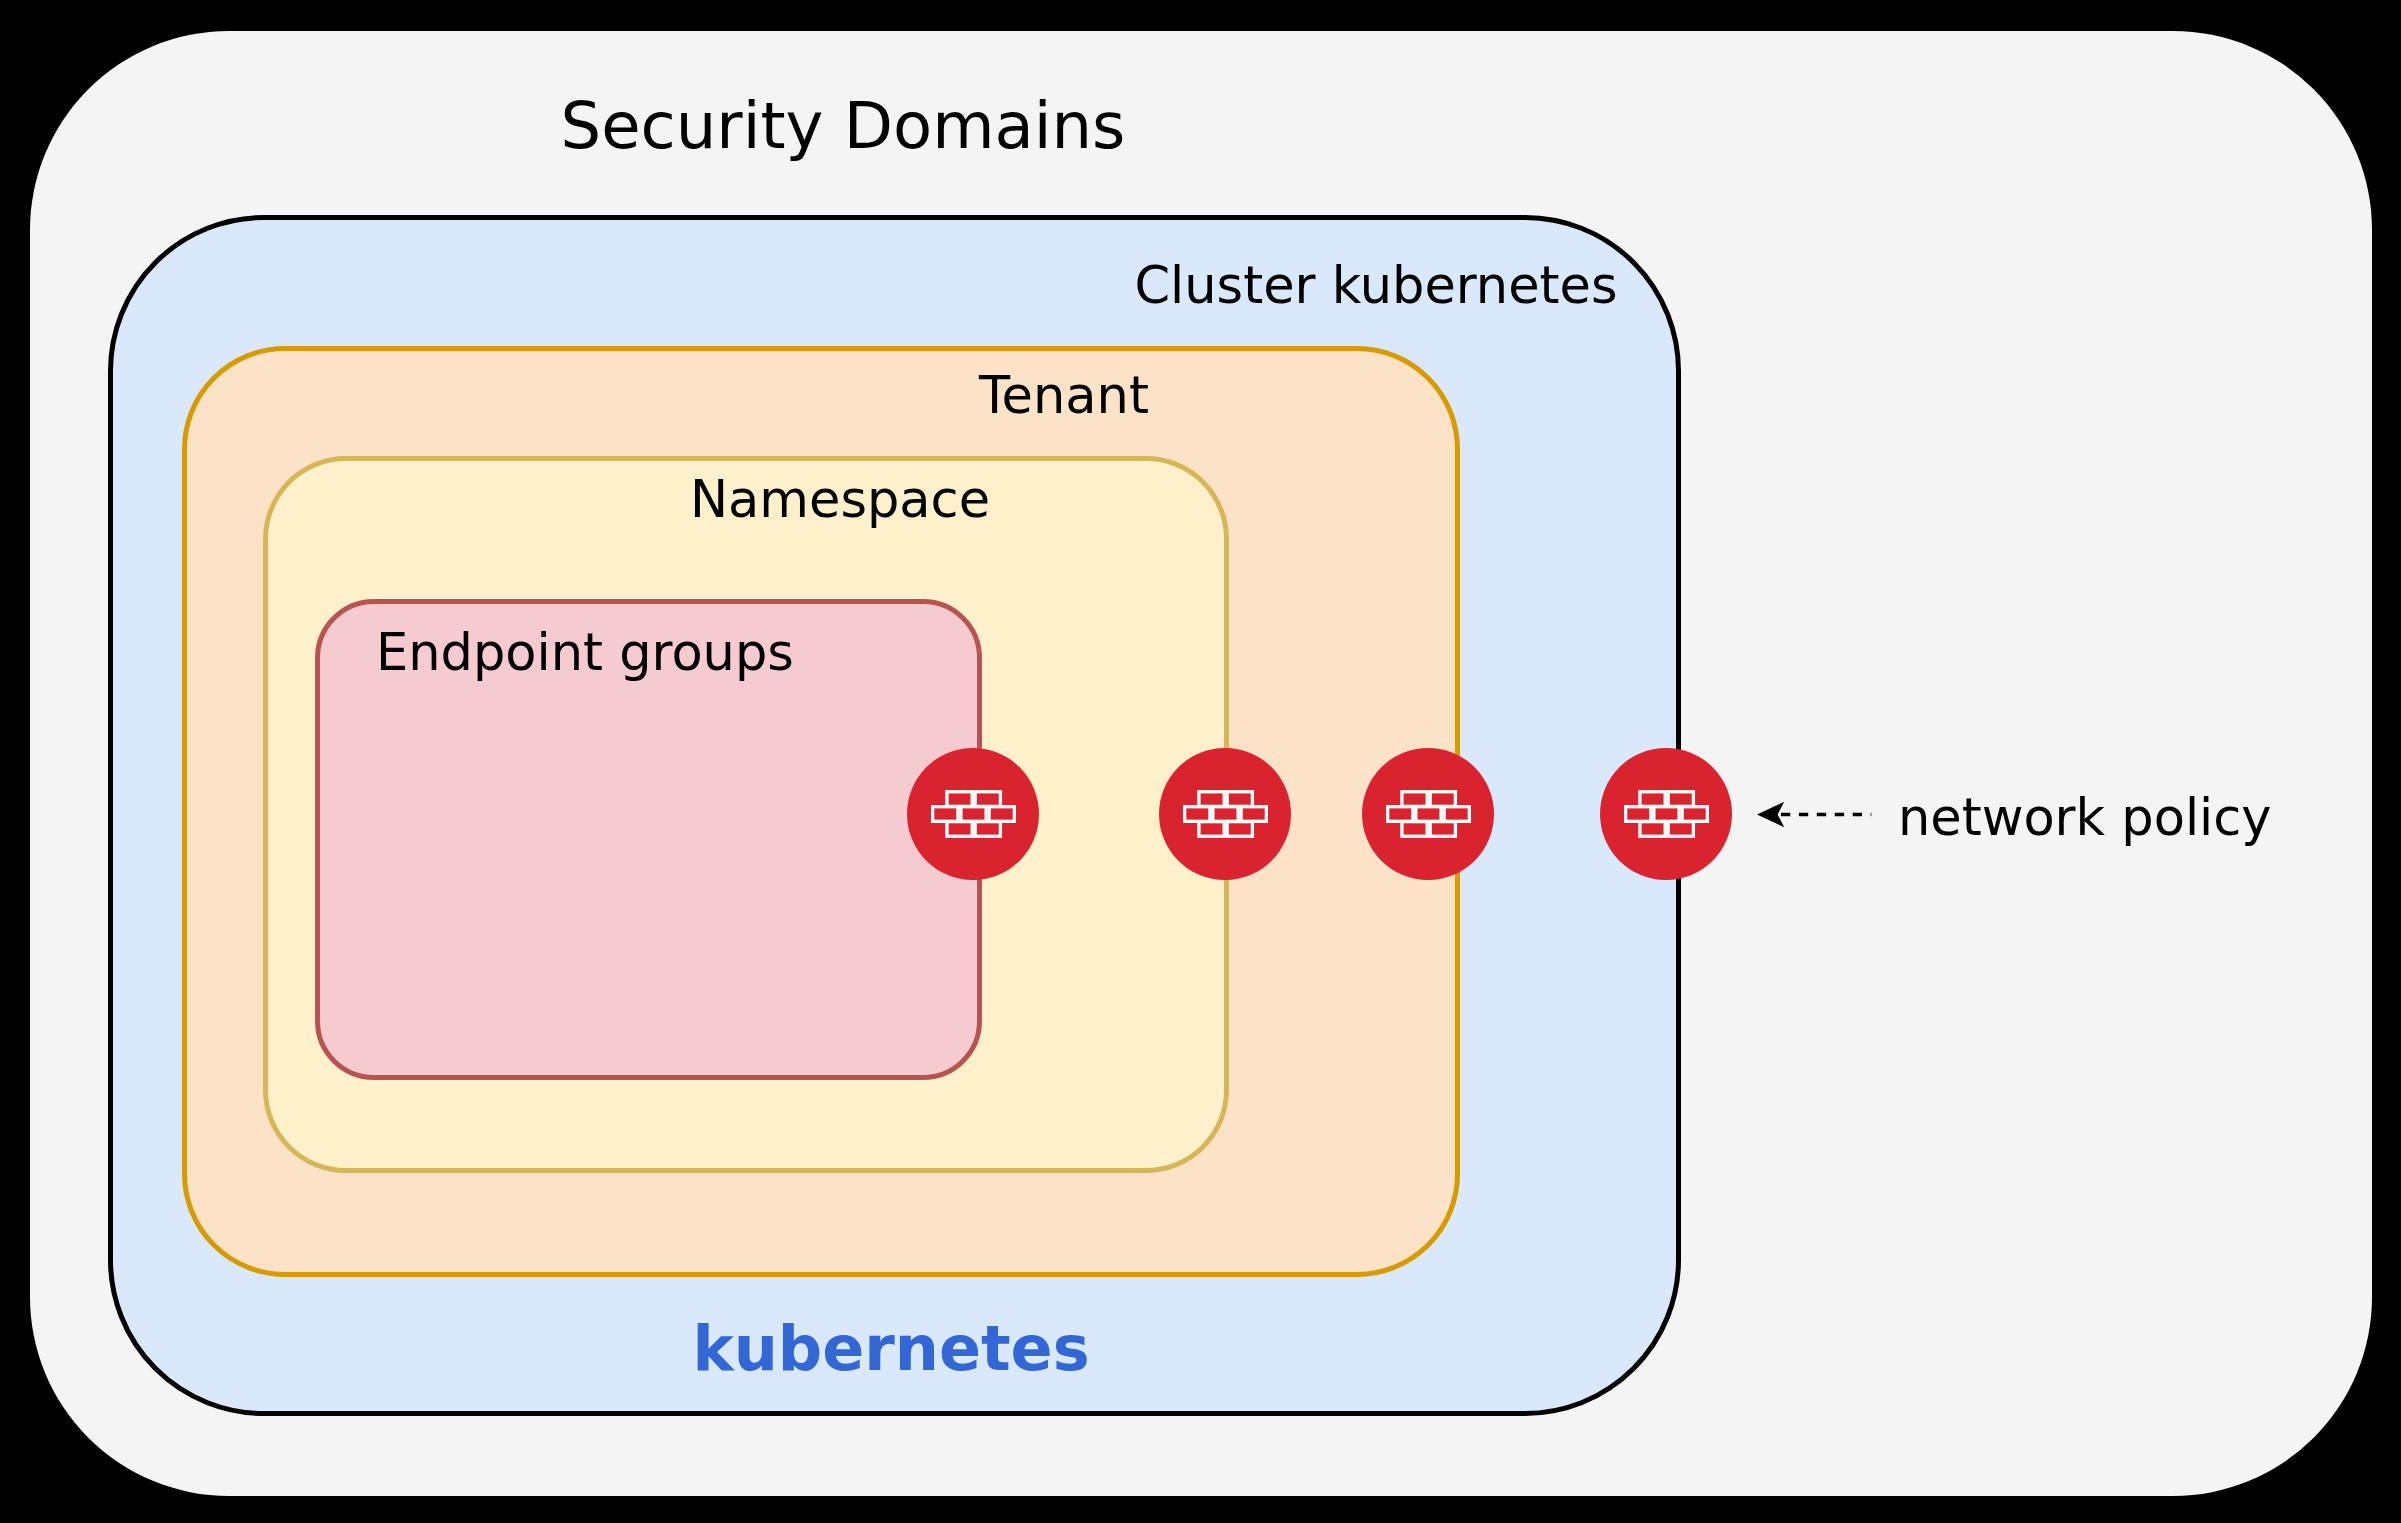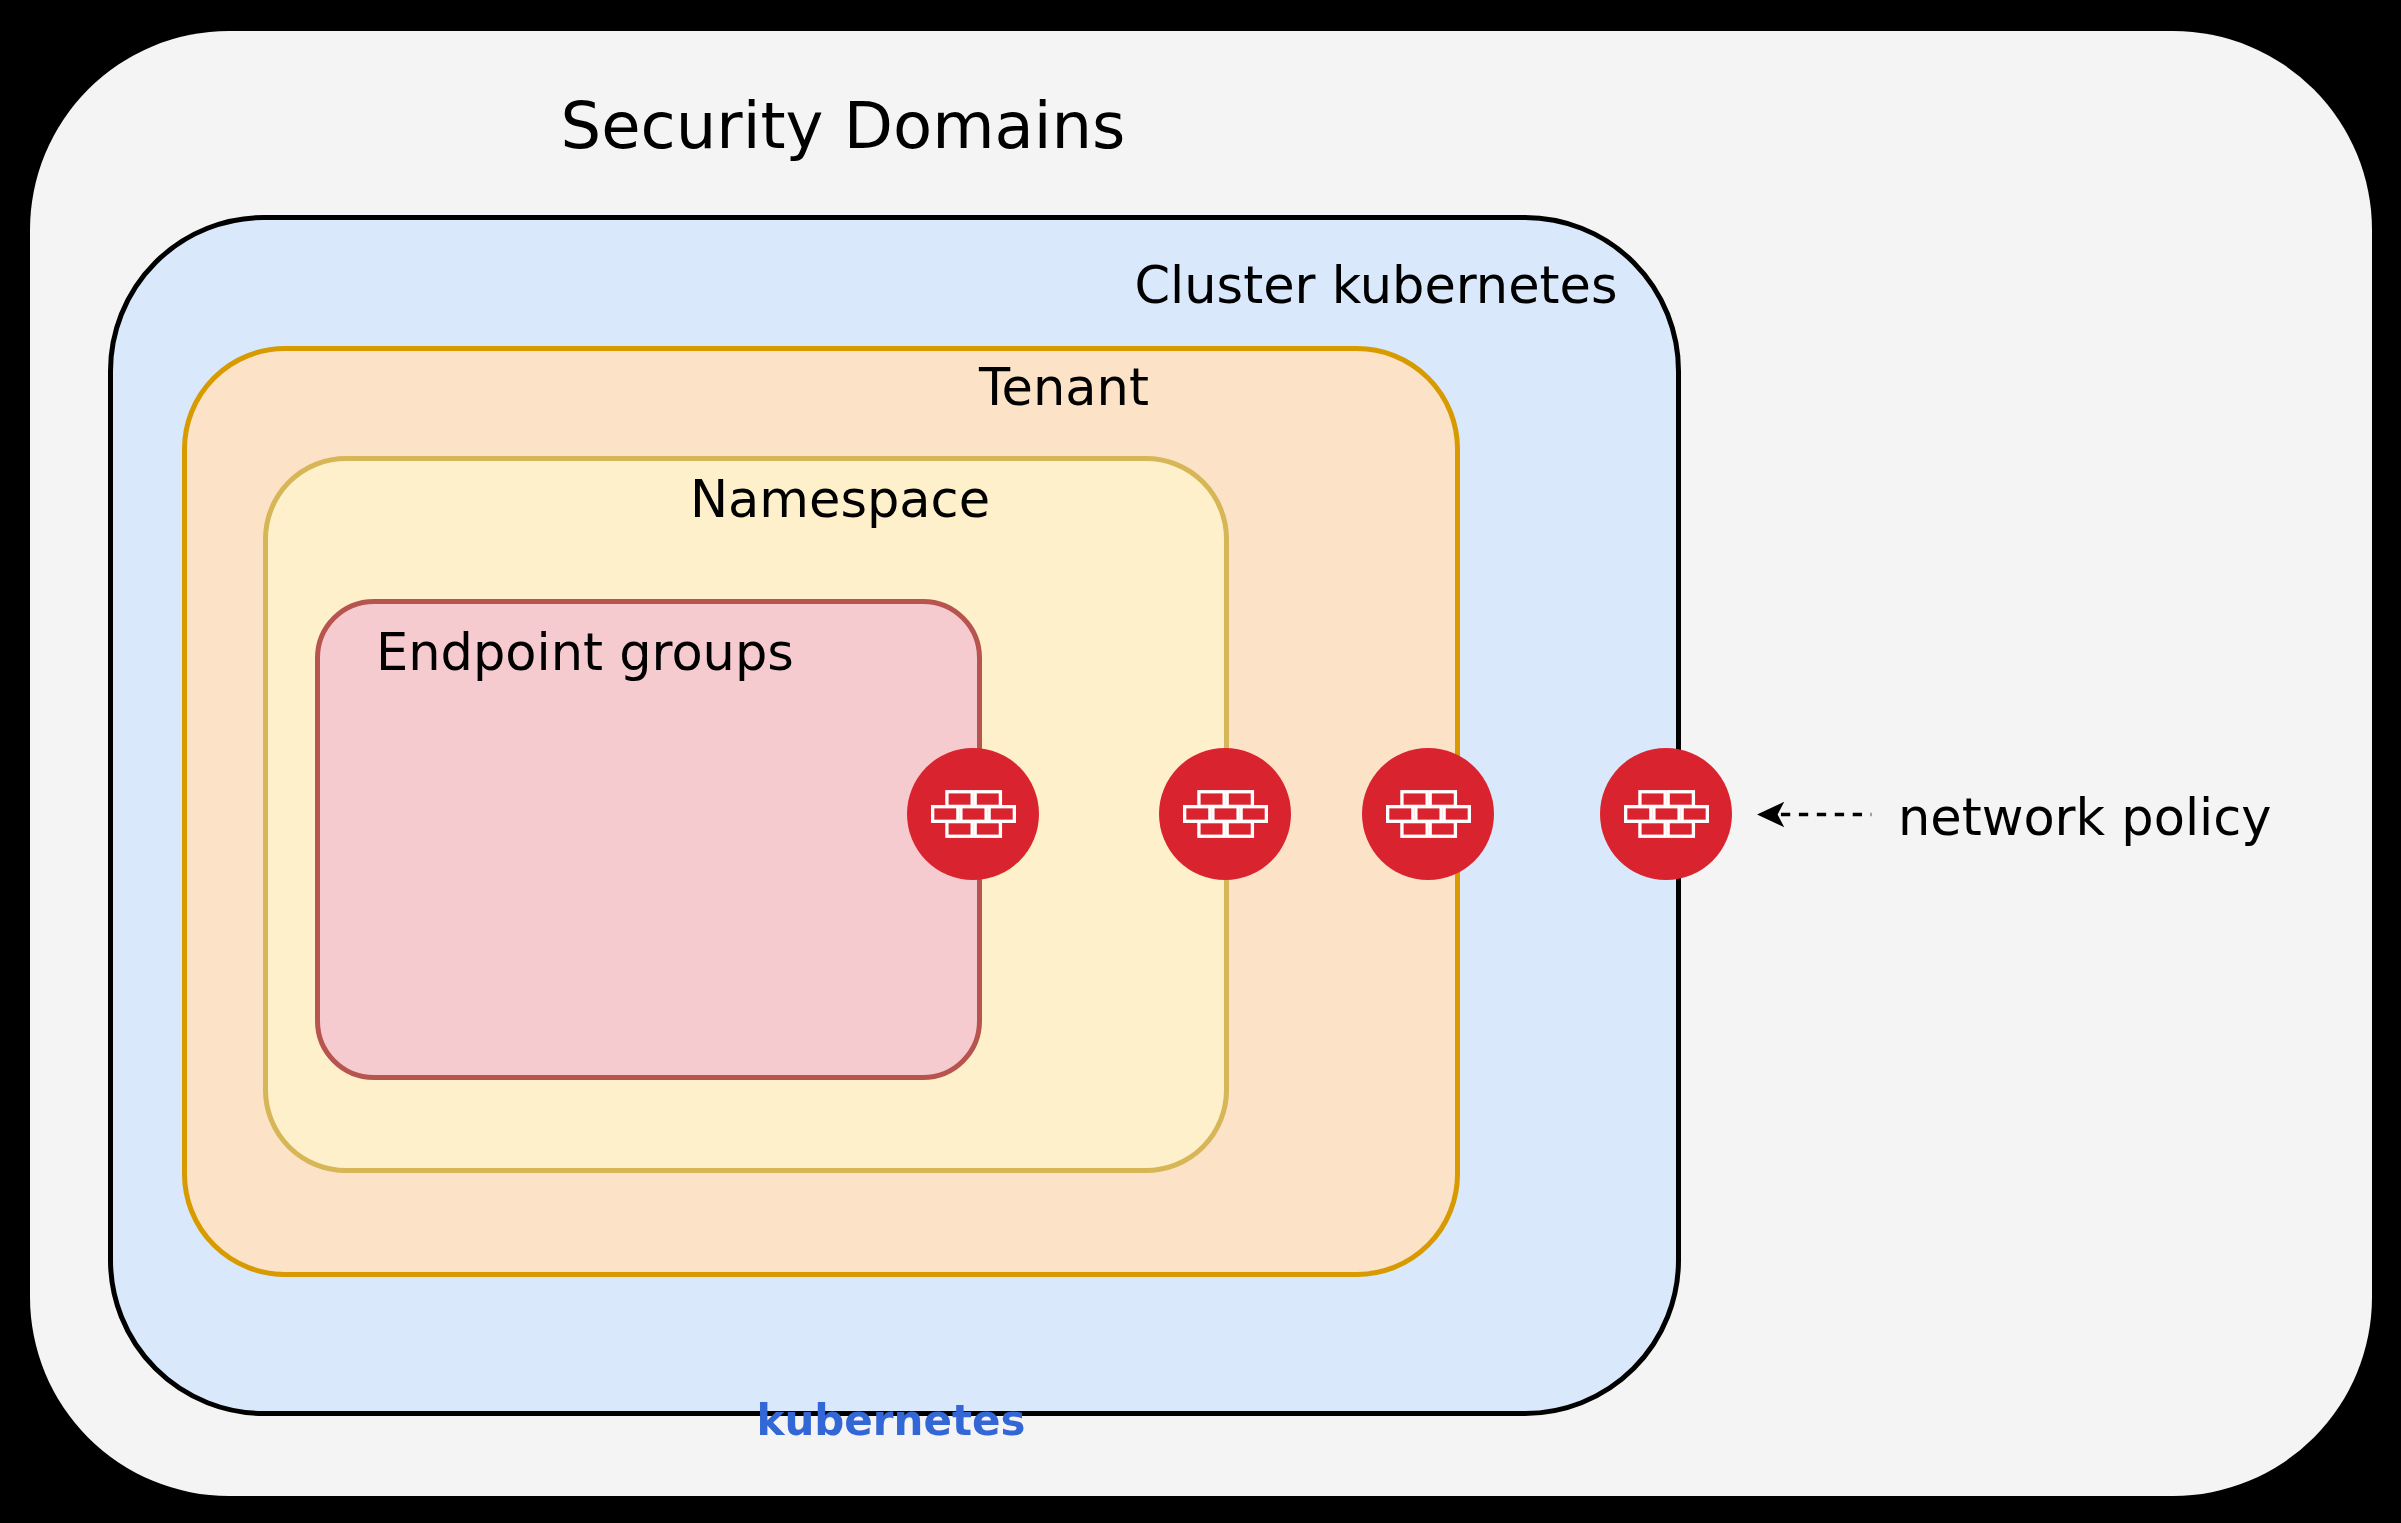--- a/index.html
+++ b/index.html
@@ -49,23 +49,23 @@
   }
   .label.centered{transform:translate(-50%,-50%);}
   .label.left-anchored{transform:translateY(-50%);}
 
   .diagram-title{
     position:absolute;left:843px;top:126px;
     transform:translate(-50%,-50%);
     font-size:64px;color:var(--c-text,#000);white-space:nowrap;
   }
   .kubernetes-label{
-    position:absolute;left:891px;top:1420px;
+    position:absolute;left:891px;top:1348px;
     transform:translate(-50%,-50%);
-    font-size:42px;font-weight:bold;
+    font-size:62px;font-weight:bold;
     color:var(--c-kubernetes_blue,#3467d6);white-space:nowrap;
   }
 
   .fw-circle{
     position:absolute;width:132px;height:132px;top:748px;
     border-radius:50%;
     background:var(--c-firewall_red,#d9232e);
     display:flex;align-items:center;justify-content:center;
   }
   .fw-c1{left:907px;}
@@ -84,21 +84,21 @@
   <div class="abs outer-domain"></div>
 
   <div class="diagram-title">Security Domains</div>
 
   <div class="abs cluster-box"></div>
   <div class="abs tenant-box"></div>
   <div class="abs namespace-box"></div>
   <div class="abs endpoint-box"></div>
 
   <div class="label centered" style="left:1376px;top:286px;">Cluster kubernetes</div>
-  <div class="label centered" style="left:1064px;top:388px;">Tenant</div>
+  <div class="label centered" style="left:1064px;top:396px;">Tenant</div>
   <div class="label centered" style="left:840px;top:500px;">Namespace</div>
   <div class="label left-anchored" style="left:376px;top:653px;">Endpoint groups</div>
 
   <div class="kubernetes-label">kubernetes</div>
 
   <div class="fw-circle fw-c1">
     <svg width="85" height="48" viewBox="0 0 128 72">
       <g fill="none" stroke="#ffffff" stroke-width="5">
         <rect x="24" y="2.5" width="38" height="22"></rect>
         <rect x="66.5" y="2.5" width="38" height="22"></rect>

